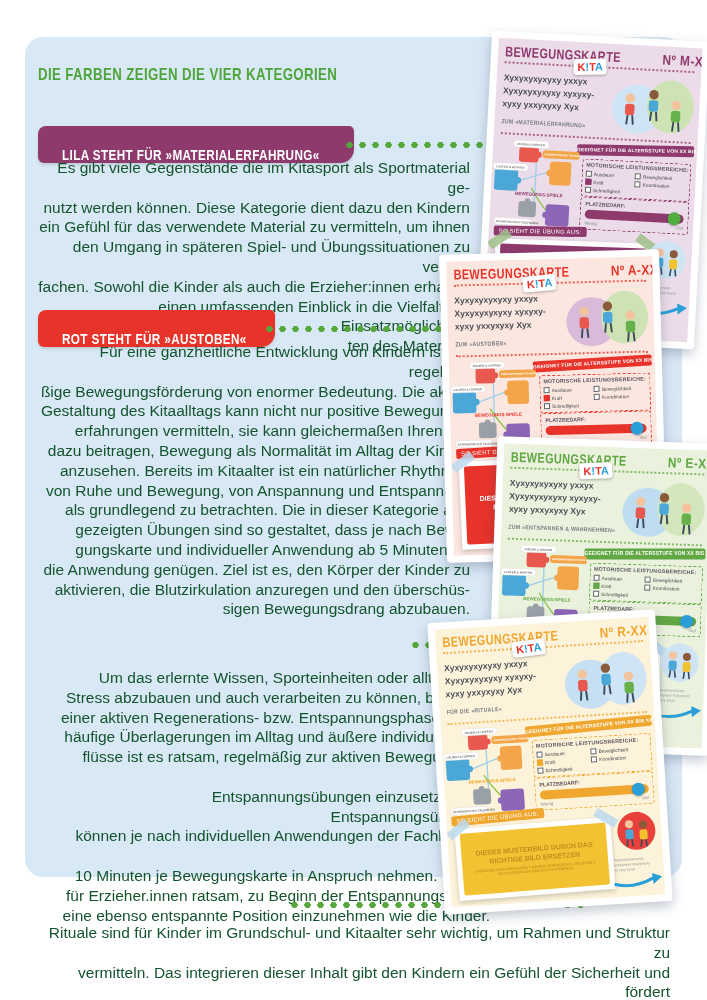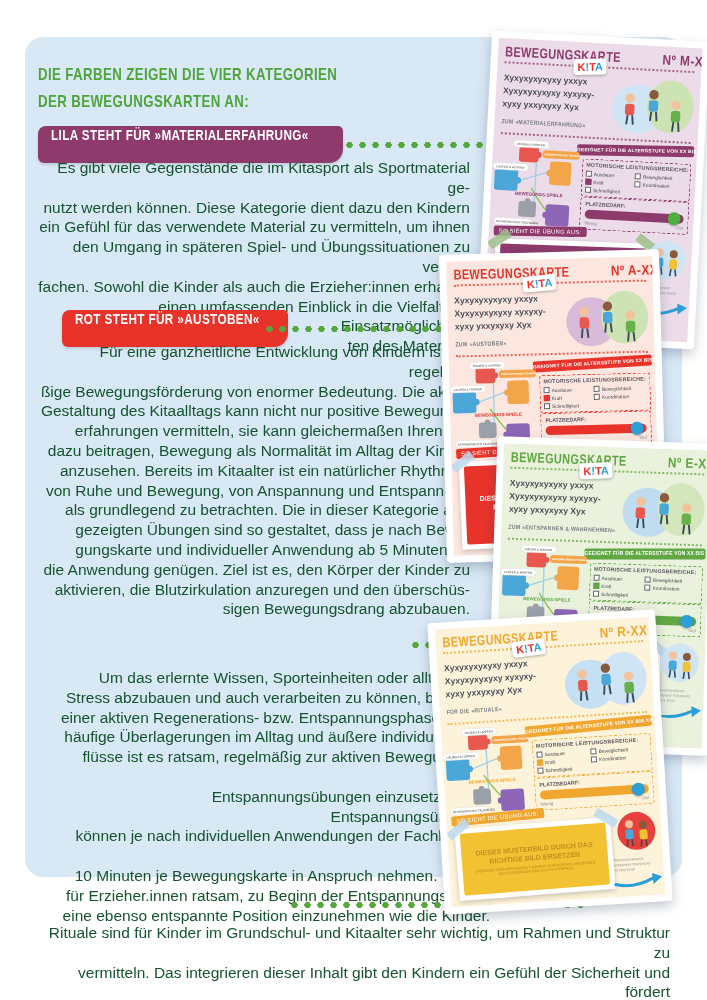--- a/index.html
+++ b/index.html
@@ -8,25 +8,25 @@
   #sheet{position:absolute;left:25px;top:37px;width:657px;height:840px;
          background:#d9e8f5;border-radius:18px;}
 
   .hand{display:inline-block;transform:scaleX(.78);transform-origin:0 50%;
         font-weight:bold;letter-spacing:.5px;white-space:nowrap;}
 
   
   #heading{position:absolute;left:13px;top:24px;color:#4fa53c;font-size:17px;line-height:27px;}
 
   
-  .ribbon{position:absolute;height:37px;display:flex;align-items:flex-start;
-          padding-left:13px;color:#fff;font-size:15px;
+  .ribbon{position:absolute;height:37px;display:flex;align-items:flex-end;
+          padding-left:24px;color:#fff;font-size:15px;
           border-radius:8px 5px 14px 6px;box-shadow:0 2px 3px rgba(0,0,0,.12);}
   .rb-lila{left:13px;top:89px;width:292px;background:#8e3a6d;}
-  .rb-rot{left:13px;top:273px;width:213px;background:#e8332a;margin-left:24px;}
+  .rb-rot{left:13px;top:273px;width:213px;background:#e8332a;}
   .rb-gruen{left:13px;top:589px;width:358px;background:#56a83c;}
   .rb-gelb{left:19px;top:849px;width:234px;background:#f2c12e;border-radius:6px 14px 5px 10px;}
 
   
   .dots{position:absolute;height:8px;
         background-image:radial-gradient(circle,#56a83c 3px,rgba(0,0,0,0) 3.4px);
         background-size:13px 8px;background-repeat:repeat-x;}
   .d1{left:318px;top:104px;width:312px;}
   .d2{left:238px;top:288px;width:392px;}
   .d3{left:384px;top:604px;width:246px;}
@@ -108,21 +108,20 @@
   .pz-c{font-size:4.6px;font-weight:bold;fill:var(--th);}
 </style>
 </head>
 <body>
 
 <div id="page">
   <div id="sheet">
 
     <div id="heading">
       <div><span class="hand">DIE FARBEN ZEIGEN DIE VIER KATEGORIEN</span></div>
-      <div><span class="hand">DER BEWEGUNGSKARTEN AN:</span></div>
     </div>
 
     <div class="ribbon rb-lila">
       <span class="hand">LILA STEHT FÜR »MATERIALERFAHRUNG«</span>
     </div>
     <div class="dots d1"></div>
     <div class="para p1">Es gibt viele Gegenstände die im Kitasport als Sportmaterial ge-
 nutzt werden können. Diese Kategorie dient dazu den Kindern
 ein Gefühl für das verwendete Material zu vermitteln, um ihnen
 den Umgang in späteren Spiel- und Übungssituationen zu verein-

